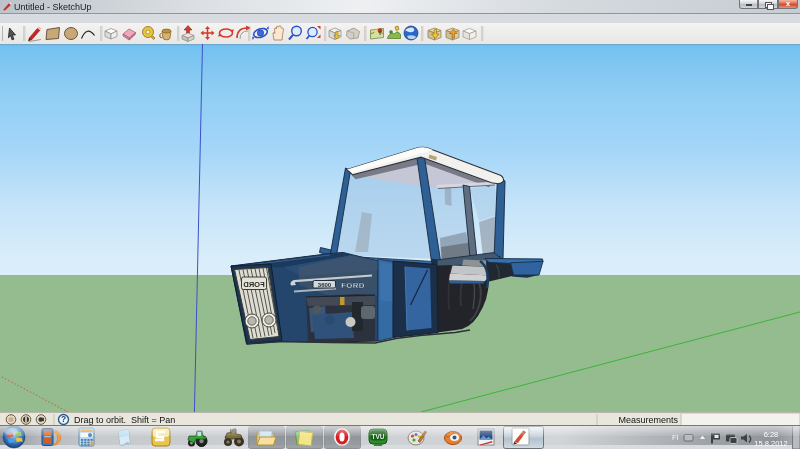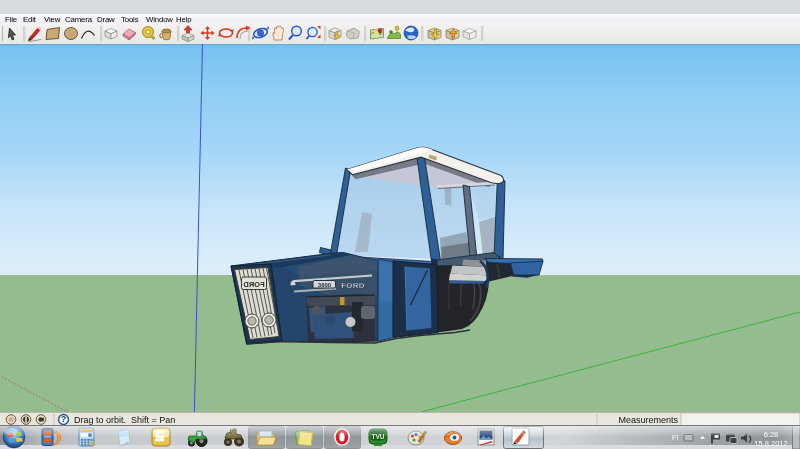--- a/index.html
+++ b/index.html
@@ -28,29 +28,36 @@
 #statusbar{position:absolute;left:0;top:412px;width:800px;height:13px;background:#e9e6dd;border-top:1px solid #b9b6ad;font-size:9px;color:#111;}
 
 #taskbar{position:absolute;left:0;top:425px;width:800px;height:20px;
  background:linear-gradient(90deg,#8a8f94 0%,#b4b8bc 5%,#c6cacd 12%,#cdd0d3 40%,#d2d5d8 70%,#9fa4a8 88%,#8f9499 97%,#b0b4b8 100%),linear-gradient(180deg,#dfe2e5,#c2c6c9);}
 #taskbar:before{content:"";position:absolute;left:0;top:0;width:800px;height:1px;background:#75797d;}
 #taskbar:after{content:"";position:absolute;left:0;top:1px;width:800px;height:10px;background:linear-gradient(180deg,rgba(255,255,255,0.55),rgba(255,255,255,0.08));}
 </style>
 </head>
 <body>
 <div id="screen">
-  <div id="menubar">
-    <span style="left:5px">File</span>
-      <span style="left:23px">Edit</span>
-      <span style="left:44px">View</span>
-    <span style="left:65px">Camera</span>
-      <span style="left:97px">Draw</span>
-      <span style="left:121px">Tools</span>
-    <span style="left:146px">Window</span>
-      <span style="left:176px">Help</span>
+  <div id="titlebar">
+    <svg id="title-ico" viewBox="0 0 10 10">
+        <path d="M1,9 L7,2 L9,4 L3,9.5 Z" fill="#c03a2b"></path>
+        <path d="M7,2 L8,1 L9.5,2.5 L9,4Z" fill="#e8e4da"></path>
+      </svg>
+    <span id="title-txt">Untitled - SketchUp</span>
+    <div class="winbtn" id="btn-min">
+        <div style="position:absolute;left:6px;top:4px;width:6px;height:1.5px;background:#444;"></div>
+      </div>
+    <div class="winbtn" id="btn-max">
+        <div style="position:absolute;left:6px;top:1.5px;width:4.5px;height:4px;border:1px solid #555;background:#eef0f2;"></div>
+        <div style="position:absolute;left:8px;top:3.5px;width:4.5px;height:4px;border:1px solid #555;background:#f8f9fa;"></div>
+      </div>
+    <div class="winbtn" id="btn-close">
+        <div style="position:absolute;left:0;top:0px;width:100%;text-align:center;font-size:8px;font-weight:bold;color:#fff;line-height:8px;">x</div>
+      </div>
   </div>
   <div id="toolbar"><svg width="800" height="21" viewBox="0 0 800 21" id="tbicons">
     <g stroke="#b4b2ae">
           <line x1="2.5" y1="3" x2="2.5" y2="18"></line>
           <line x1="24" y1="3" x2="24" y2="18"></line>
           <line x1="101" y1="3" x2="101" y2="18"></line>
           <line x1="178" y1="3" x2="178" y2="18"></line>
           <line x1="249" y1="3" x2="249" y2="18"></line>
           <line x1="325" y1="3" x2="325" y2="18"></line>
           <line x1="365" y1="3" x2="365" y2="18"></line>

